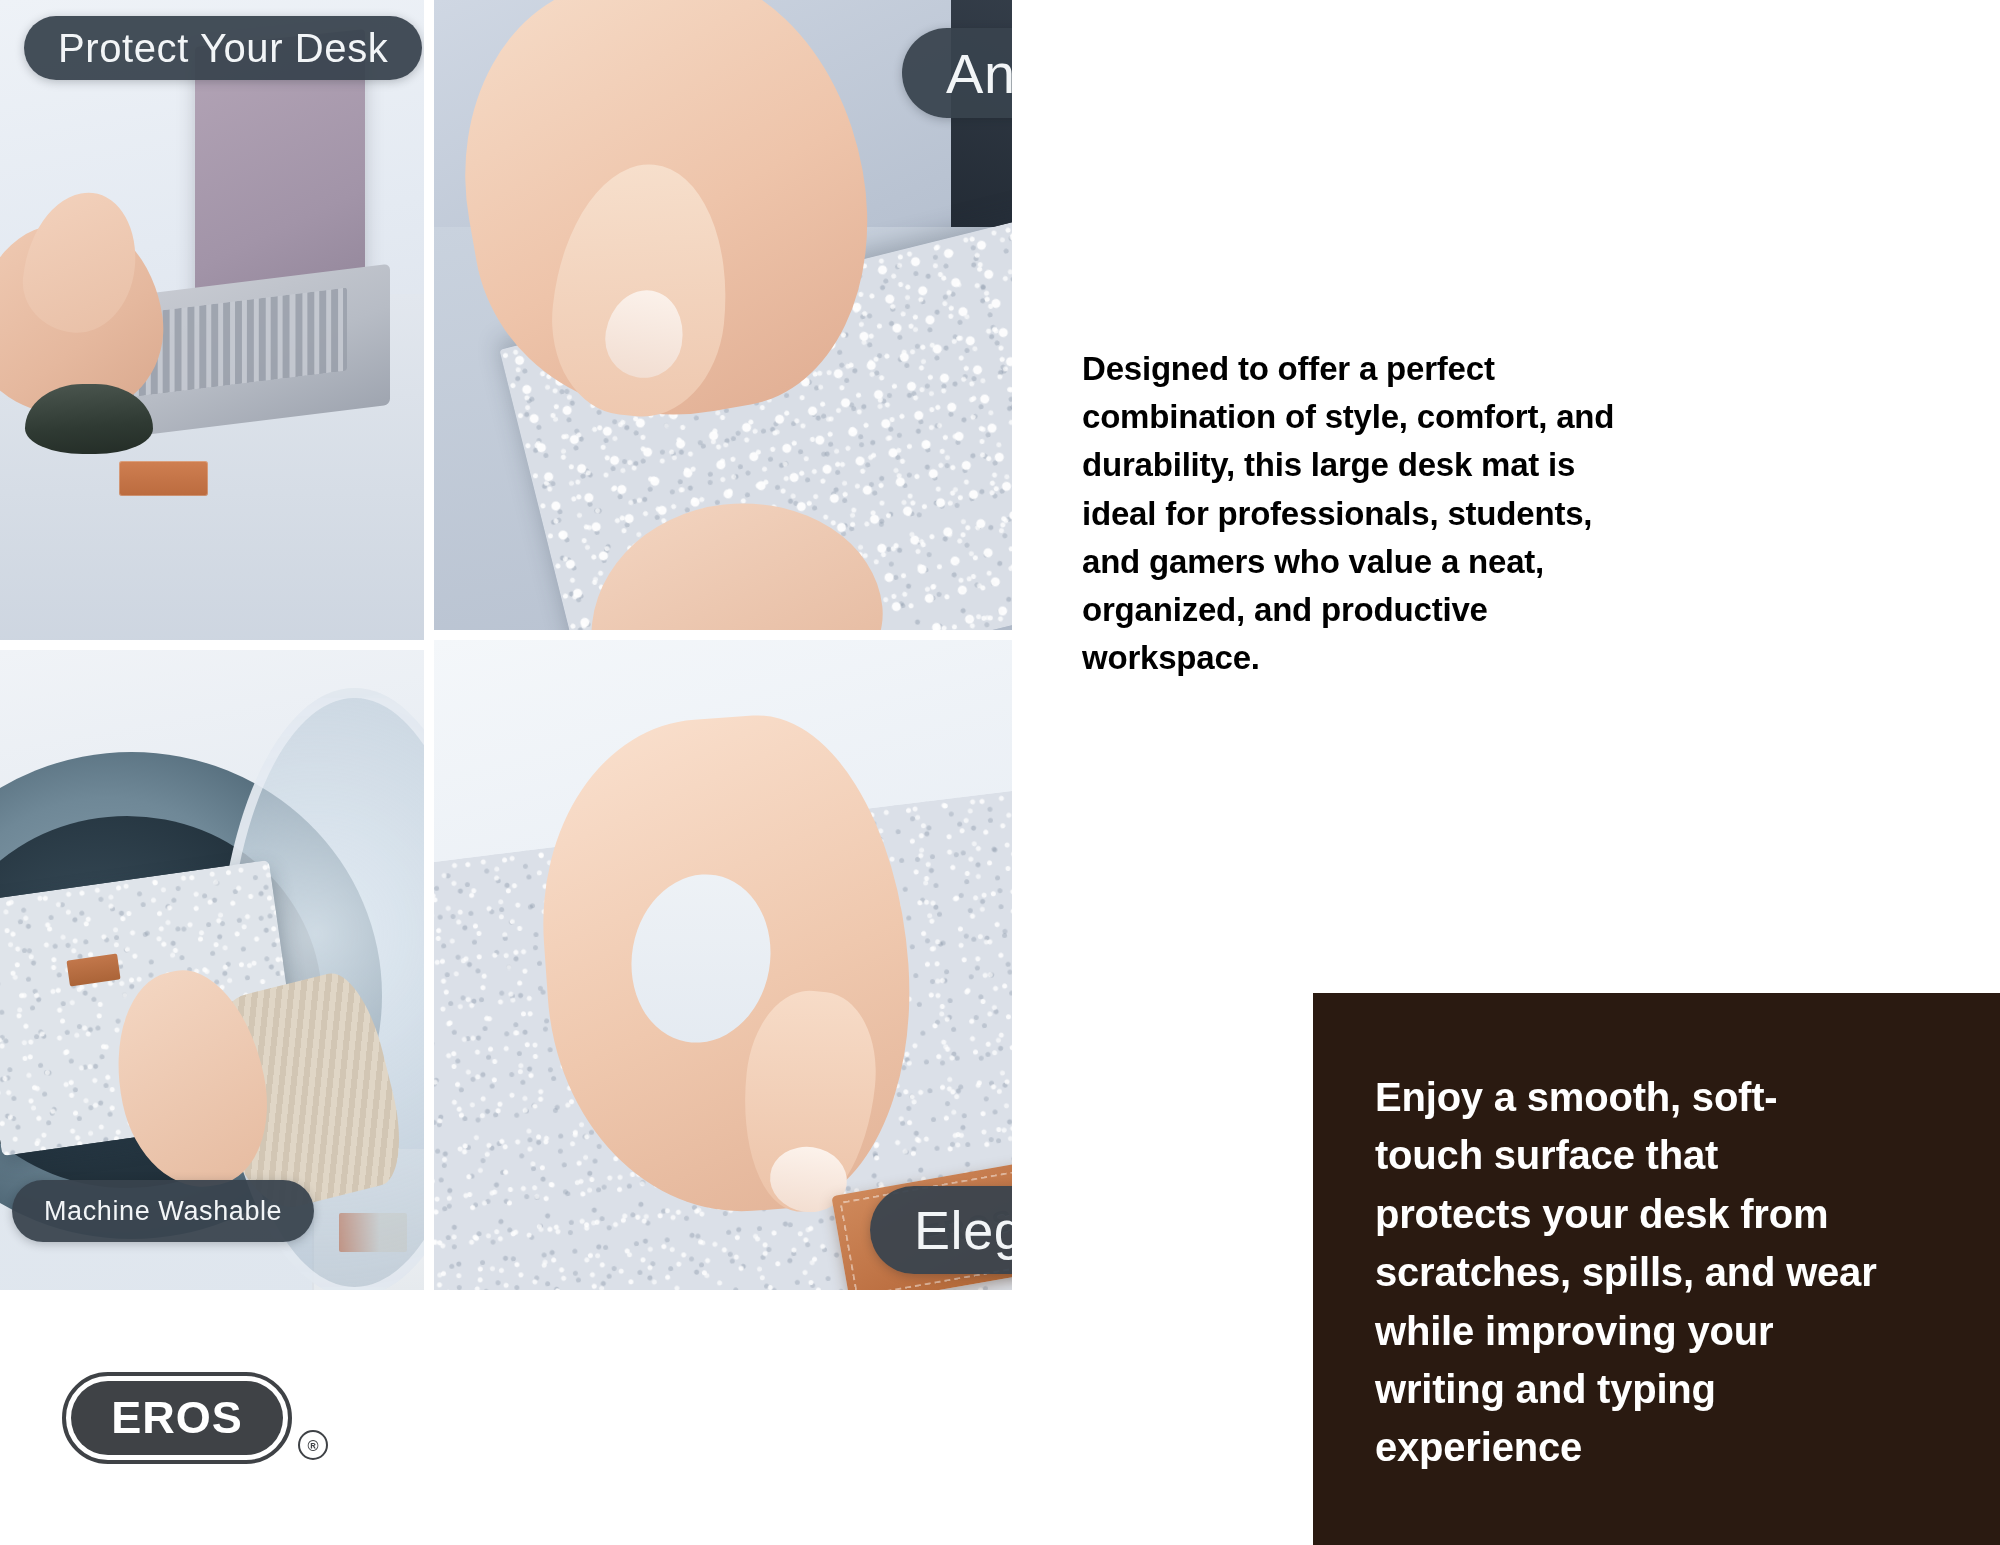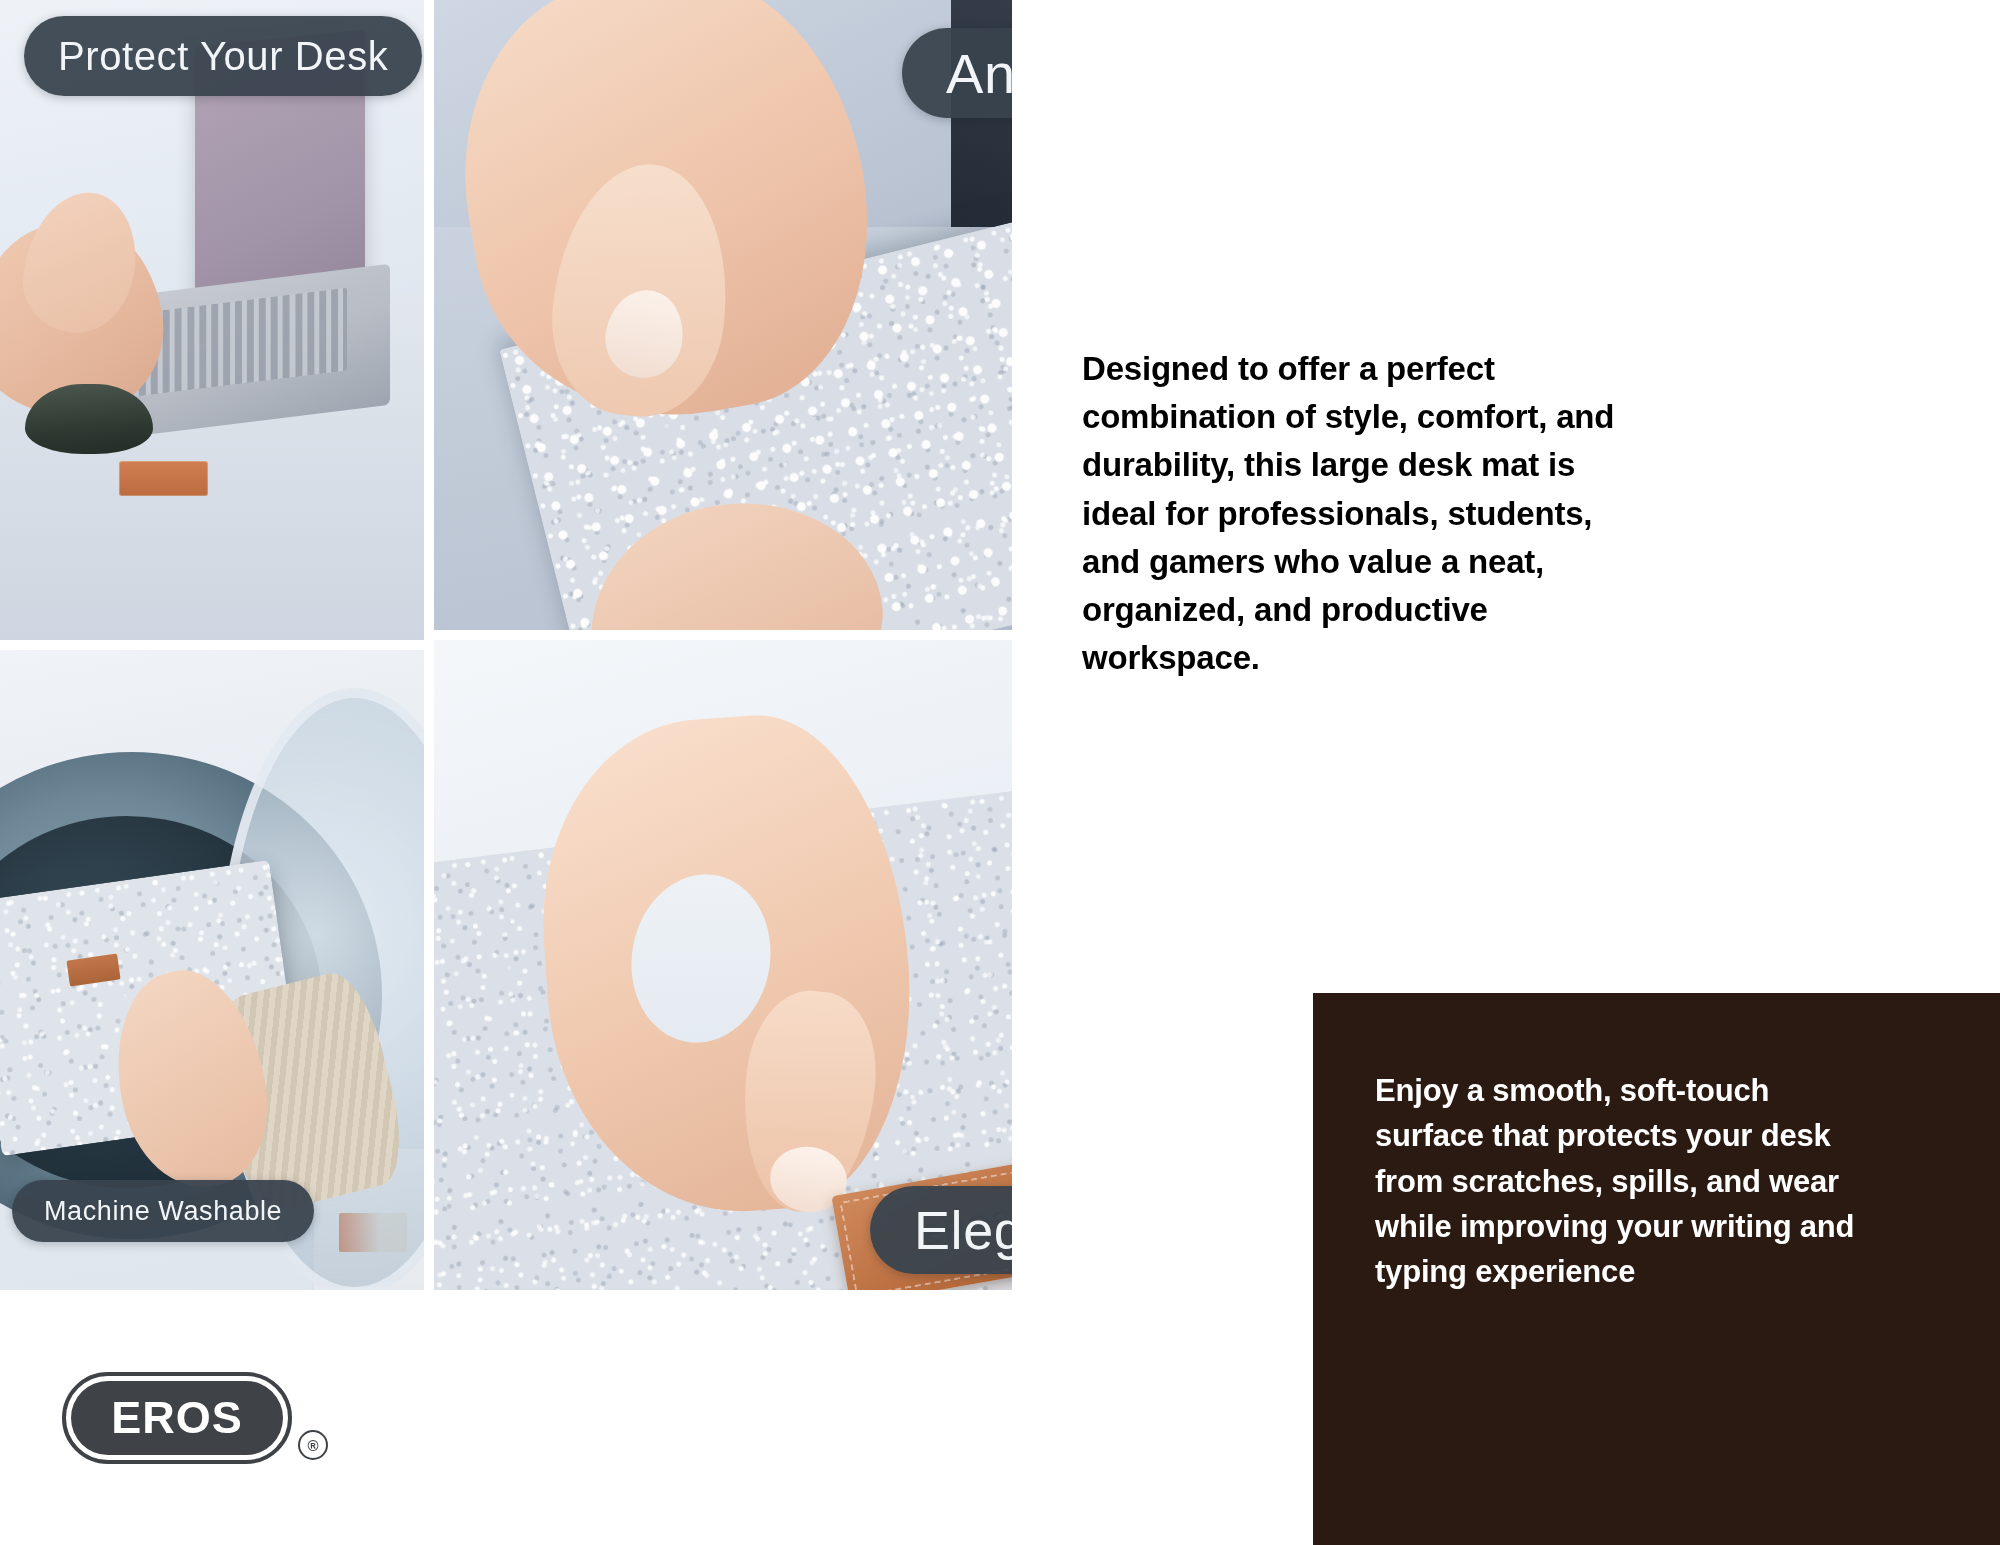--- a/index.html
+++ b/index.html
@@ -158,21 +158,21 @@
     background:rgba(56,67,78,.94);
     color:#f2f5f7;
     border-radius:999px;
     display:flex;align-items:center;justify-content:center;
     font-family:"Liberation Sans",sans-serif;
     font-weight:300;
     letter-spacing:.6px;
     white-space:nowrap;
     box-shadow:0 2px 10px rgba(20,28,36,.25);
   }
-  .pill-desk  {left:24px; top:16px;  padding:16px 34px; height:48px;  font-size:40px;}
+  .pill-desk  {left:24px; top:16px;  padding:0 34px; height:64px;  font-size:40px;}
   .pill-slip  {left:468px;top:28px;  padding:0 44px; height:90px;  font-size:56px;}
   .pill-wash  {left:12px; top:530px; padding:0 32px; height:62px;  font-size:27px;}
   .pill-touch {left:436px;top:546px; padding:0 44px; height:88px;  font-size:54px;}
 
   
   .right{
     position:absolute;left:1080px;top:0;width:920px;height:1545px;
   }
   .headline{
     position:absolute;left:8px;top:132px;width:560px;
@@ -189,21 +189,21 @@
     font-family:"Liberation Sans",sans-serif;
   }
 
   
   .darkblock{
     position:absolute;left:1313px;top:993px;width:687px;height:552px;
     background:#2a1a11;
   }
   .darkblock .copy{
     position:absolute;left:62px;top:75px;width:510px;
-    font-size:31px;line-height:1.46;font-weight:700;letter-spacing:-.2px;
+    font-size:40px;line-height:1.46;font-weight:700;letter-spacing:-.2px;
     color:#ffffff;font-family:"Liberation Sans",sans-serif;
   }
 
   
   .logo{
     position:absolute;left:62px;top:1372px;width:230px;height:92px;
   }
   .logo-ring{
     position:absolute;inset:0;border:4px solid #3f4246;border-radius:999px;
   }

